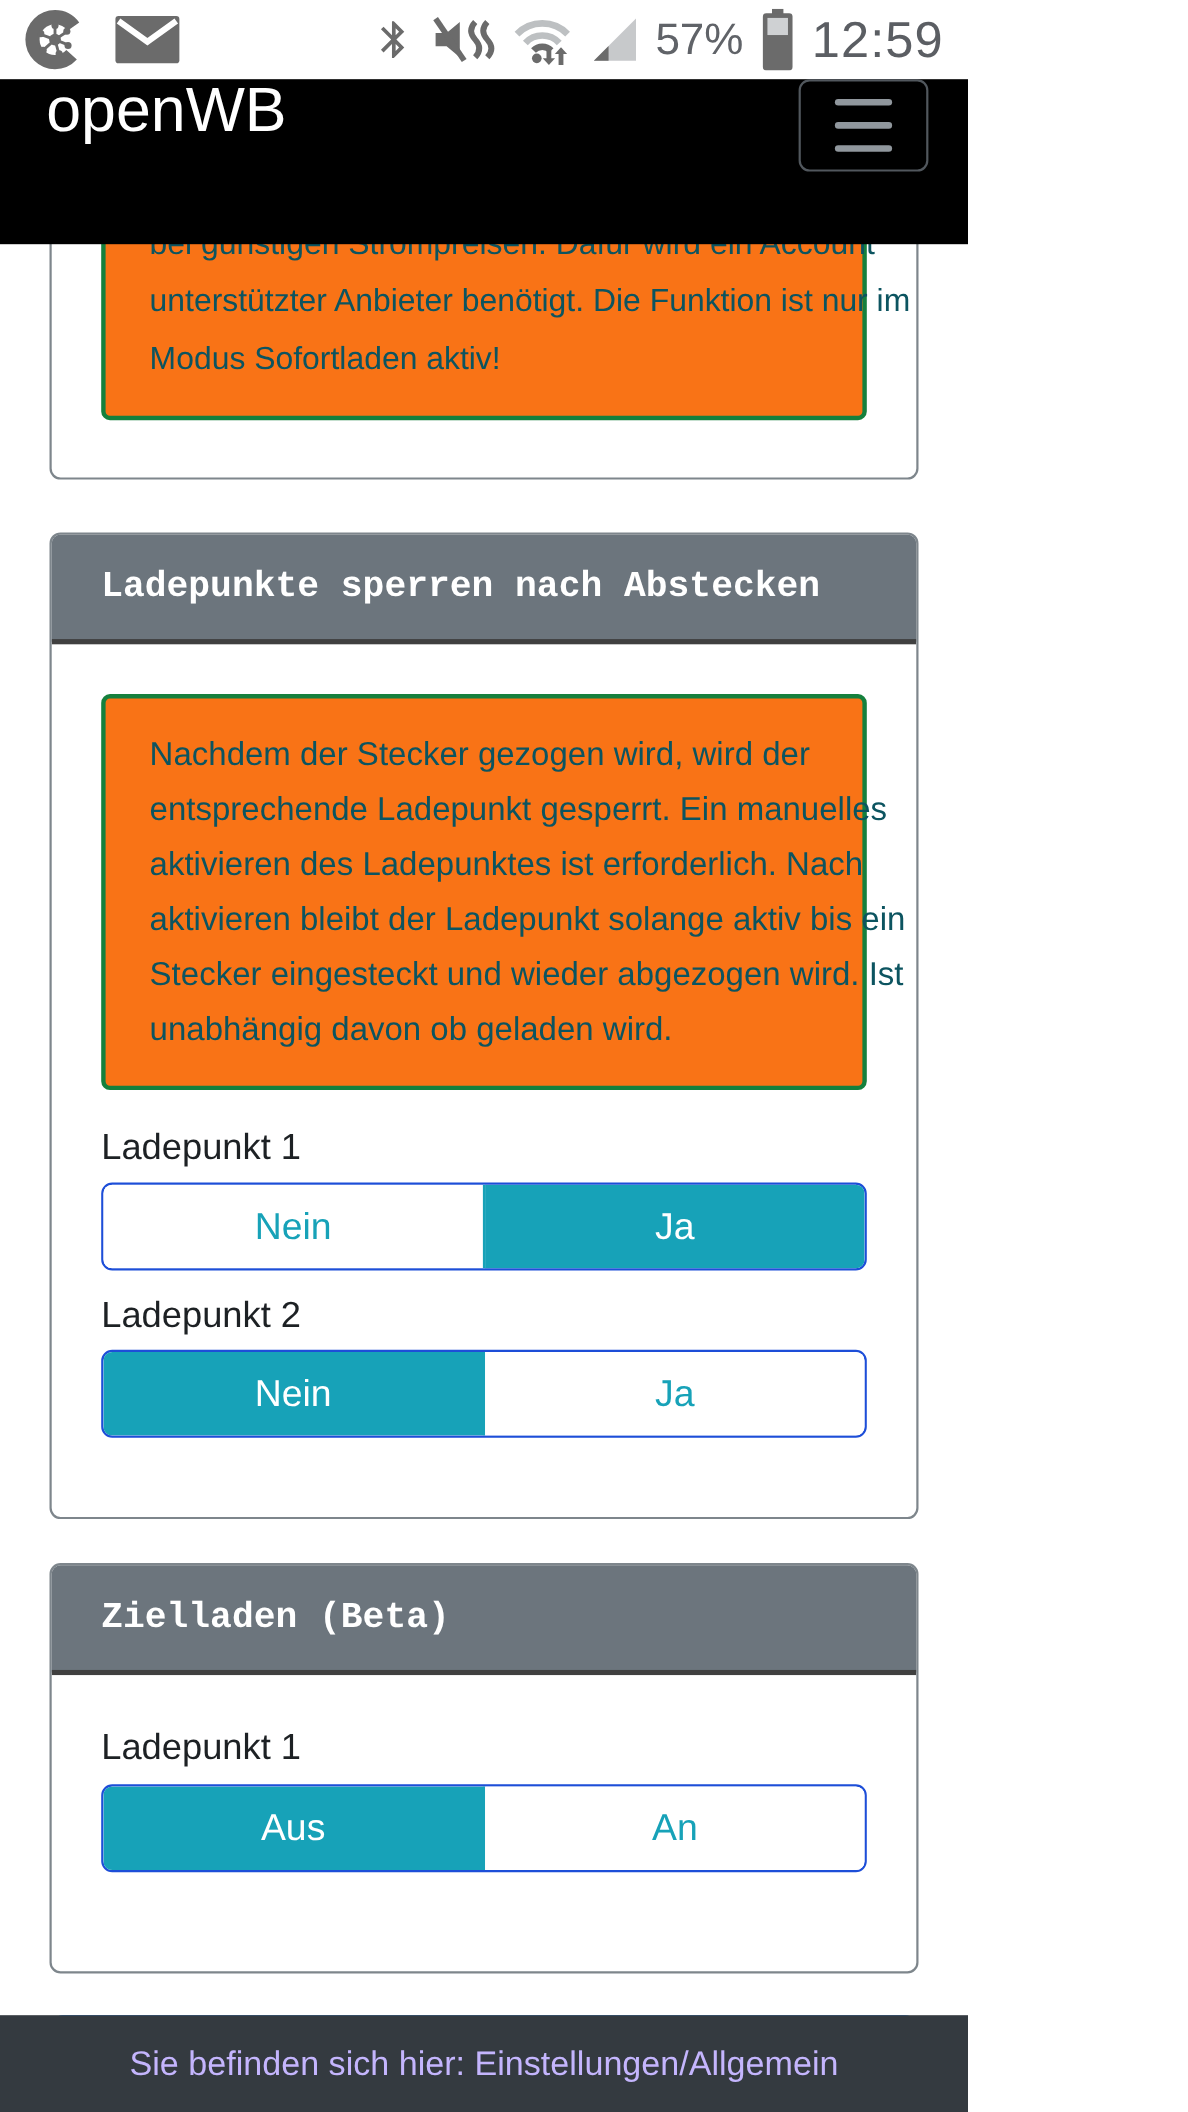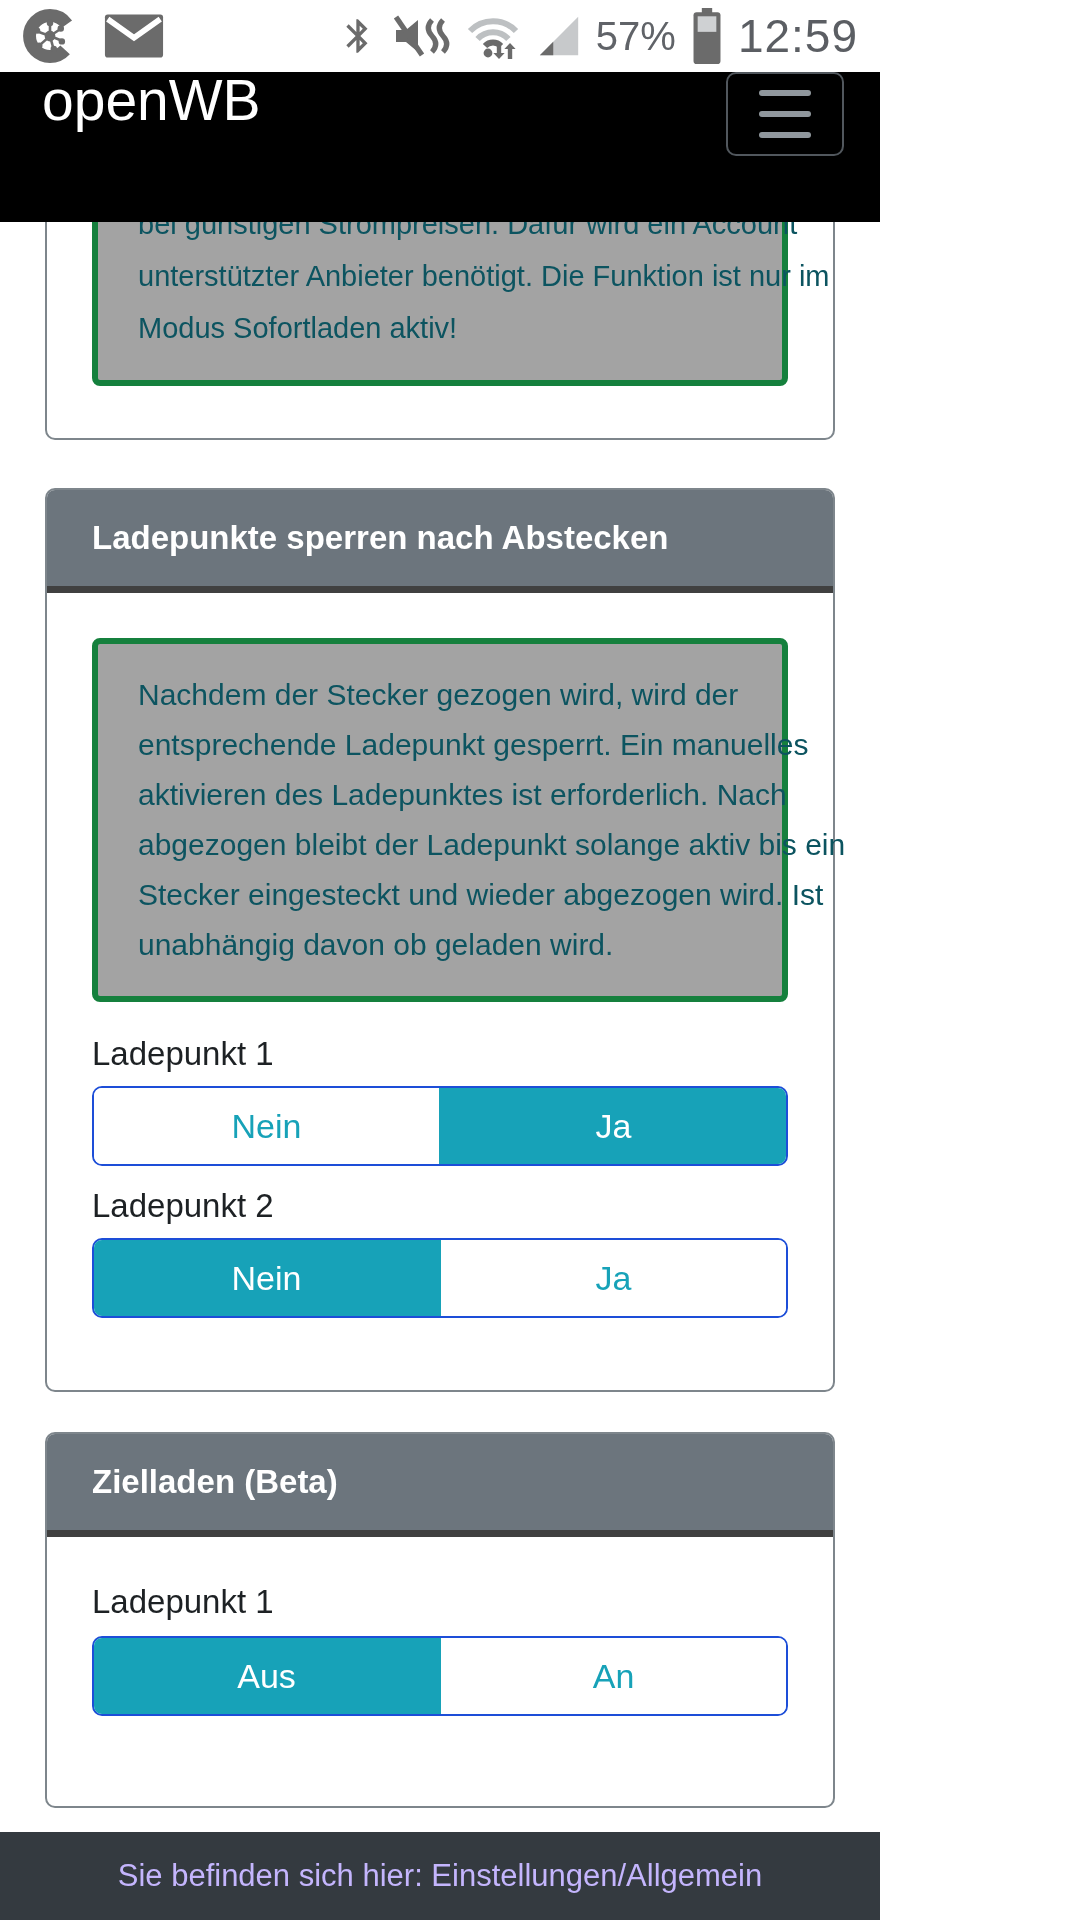--- a/index.html
+++ b/index.html
@@ -36,26 +36,26 @@
   }
   .hamburger .bar{width:52px;height:6px;border-radius:3px;background:#90979d;}
 
   
   .content{position:relative;z-index:1;padding:0 45px;box-sizing:border-box;}
   .card{
     border:2px solid #7e868c;border-radius:10px;background:#fff;box-sizing:border-box;
   }
   .card-header{
     background:#6c757d;color:#ffffff;font-weight:700;font-size:33px;
-    padding:29px 45px;border-radius:8px 8px 0 0;border-bottom:7px solid #404040;
+    padding:29px 45px;border-radius:8px 8px 0 0;border-bottom:5px solid #404040;font-family:Liberation Mono, monospace;
   }
   .card-body{padding:45px;box-sizing:border-box;}
 
   .alert{
-    background:#a3a3a3;border:6px solid #15803d;border-radius:8px;
+    background:#f97316;border:4px solid #15803d;border-radius:8px;
     color:#0c5460;box-sizing:border-box;
   }
   .alert-line{white-space:nowrap;}
 
   
   .card-top{margin-top:-66px;padding:0 45px 52px;border-radius:10px;}
   .alert-top{padding:34px 40px 26px;font-size:29px;line-height:52px;}
 
   
   .card-mid{margin-top:48px;}
@@ -195,21 +195,21 @@
       </div>
     </section>
 
     <section class="card card-mid">
       <div class="card-header">Ladepunkte sperren nach Abstecken</div>
       <div class="card-body">
         <div class="alert alert-mid">
           <div class="alert-line">Nachdem der Stecker gezogen wird, wird der</div>
           <div class="alert-line">entsprechende Ladepunkt gesperrt. Ein manuelles</div>
           <div class="alert-line">aktivieren des Ladepunktes ist erforderlich. Nach</div>
-          <div class="alert-line">abgezogen bleibt der Ladepunkt solange aktiv bis ein</div>
+          <div class="alert-line">aktivieren bleibt der Ladepunkt solange aktiv bis ein</div>
           <div class="alert-line">Stecker eingesteckt und wieder abgezogen wird. Ist</div>
           <div class="alert-line">unabhängig davon ob geladen wird.</div>
         </div>
 
         <div class="field-label">Ladepunkt 1</div>
         <div class="toggle">
           <div class="half off">Nein</div>
           <div class="half on">Ja</div>
         </div>
 

